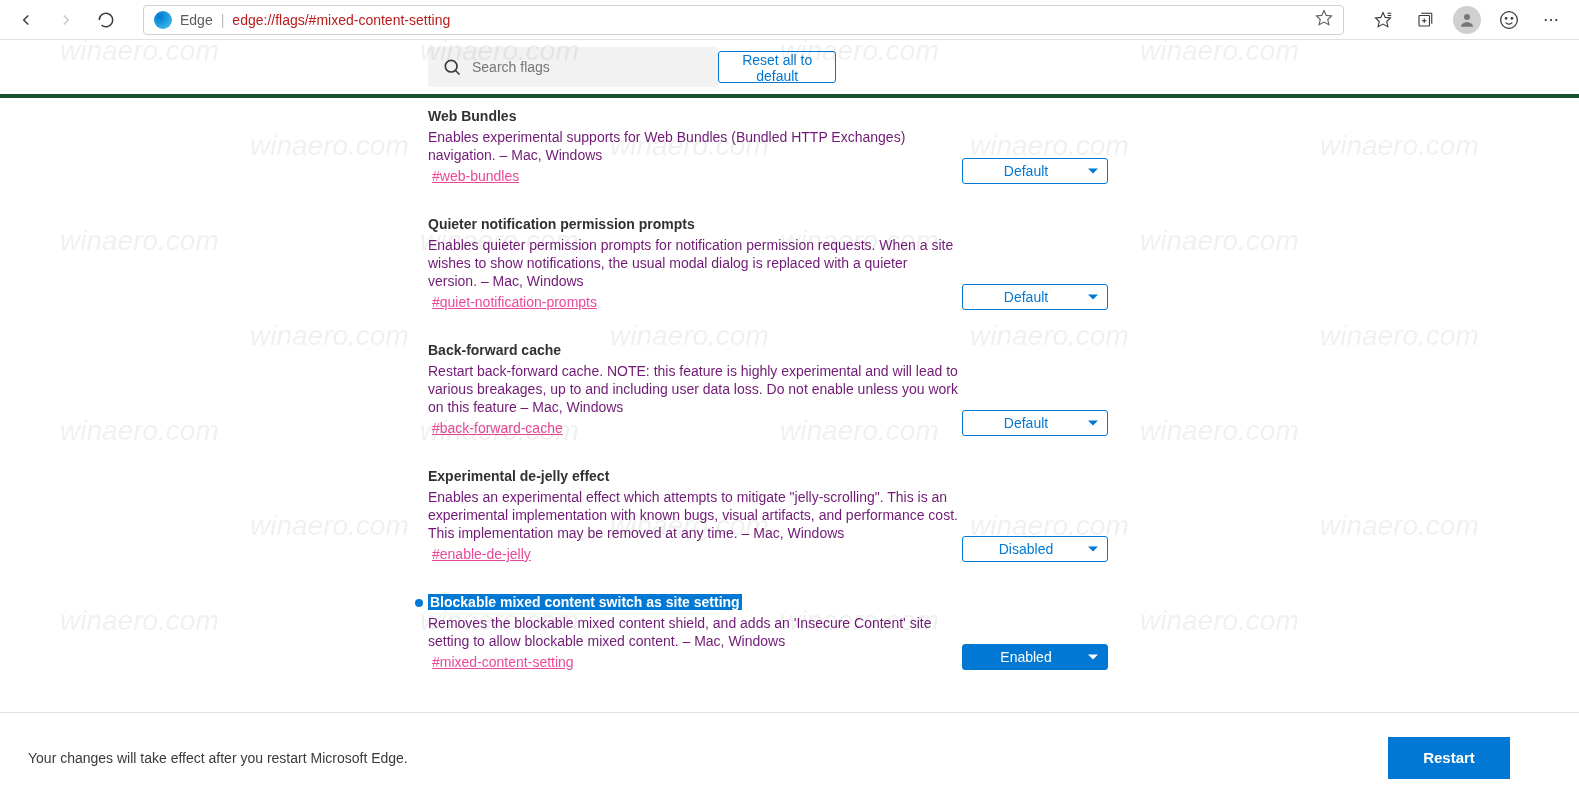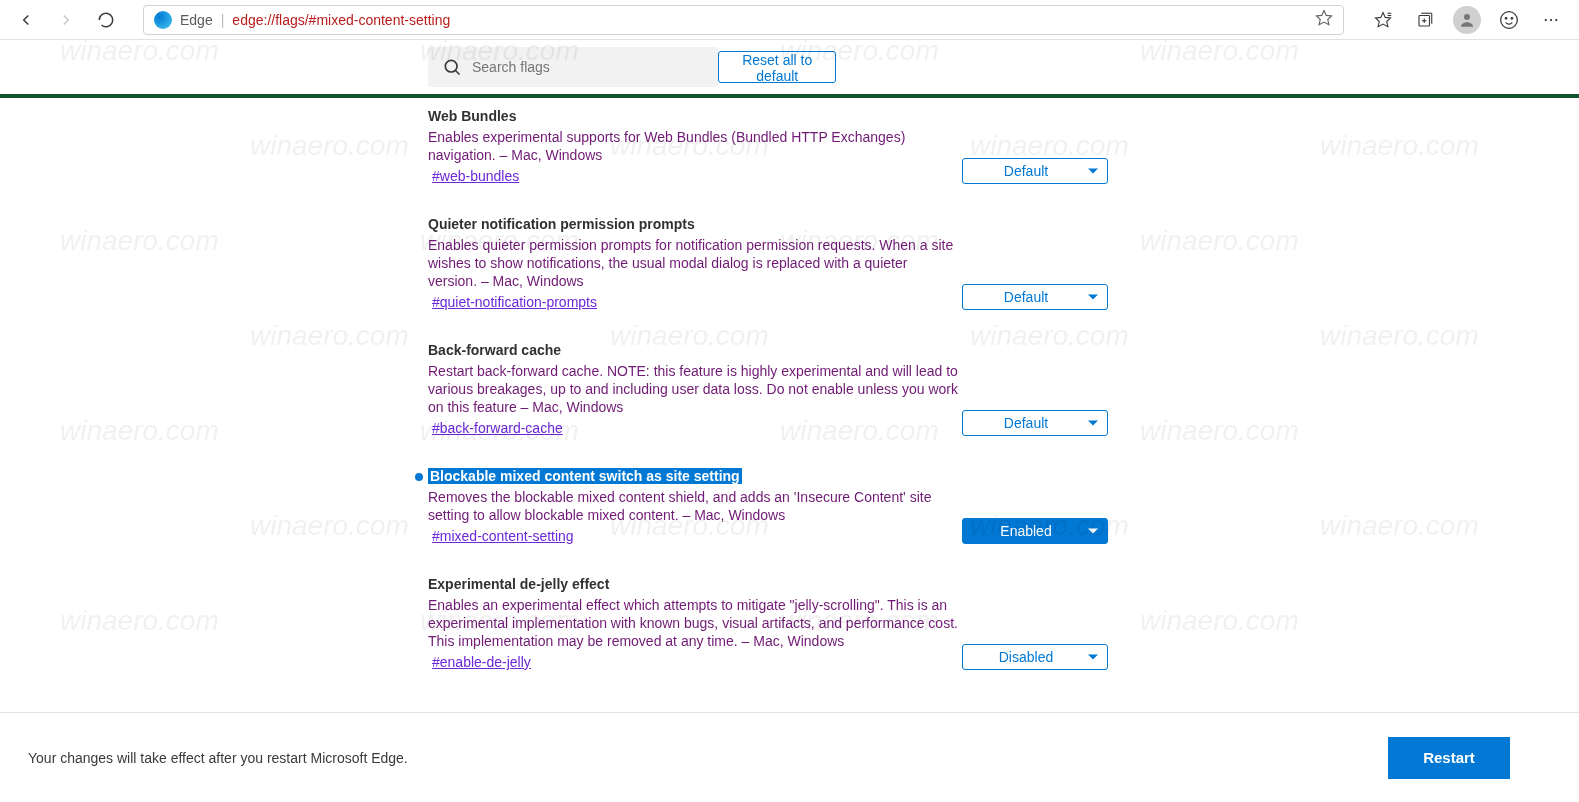--- a/index.html
+++ b/index.html
@@ -17,21 +17,21 @@
 .page-header { height: 58px; border-bottom: 4px solid #14532d; display: flex; align-items: center; padding: 0 428px; }
 .search-box { width: 392px; height: 40px; background: #f2f2f2; border-radius: 3px; display: flex; align-items: center; padding: 0 14px; gap: 10px; }
 .search-box input { border: none; background: transparent; outline: none; font-size: 14px; flex: 1; }
 .reset-btn { margin-left: auto; margin-right: 315px; height: 32px; padding: 0 16px; border: 1px solid #0078d4; border-radius: 3px; background: #fff; color: #0078d4; font-size: 14px; cursor: pointer; }
 .content { padding: 10px 428px 0 428px; overflow-y: auto; height: 612px; }
 .flag { display: flex; margin-bottom: 32px; position: relative; }
 .flag-info { width: 530px; }
 .flag-title { font-weight: 600; font-size: 14px; margin-bottom: 4px; display: inline-block; }
 .flag-title.highlighted { background: #0078d4; color: #fff; padding: 0 2px; }
 .flag-desc { font-size: 14px; color: #701a75; line-height: 18px; margin-bottom: 4px; }
-.flag-anchor { font-size: 14px; color: #6d28d9; text-decoration: underline; padding-left: 4px; cursor: pointer; }
+.flag-anchor { font-size: 14px; color: #ec4899; text-decoration: underline; padding-left: 4px; cursor: pointer; }
 .flag-select-wrap { margin-left: 4px; display: flex; align-items: flex-end; }
 .flag-select { width: 146px; height: 26px; border: 1px solid #0078d4; border-radius: 3px; background: #fff; color: #0078d4; font-size: 14px; padding: 0 26px 0 8px; appearance: none; text-align: center; cursor: pointer; position: relative; }
 .flag-select.enabled { background: #0078d4; color: #fff; border-color: #0078d4; }
 .select-wrap { position: relative; }
 .select-wrap::after { content: ""; position: absolute; right: 10px; top: 50%; transform: translateY(-50%); width: 0; height: 0; border-left: 5px solid transparent; border-right: 5px solid transparent; border-top: 5px solid #0078d4; pointer-events: none; }
 .select-wrap.enabled::after { border-top-color: #fff; }
 .marker { width: 8px; height: 8px; background: #0078d4; border-radius: 50%; position: absolute; left: -13px; top: 5px; }
 .footer { position: absolute; bottom: 0; left: 0; right: 0; height: 90px; border-top: 1px solid #e1e1e1; display: flex; align-items: center; padding: 0 28px; background: #fff; }
 .footer-msg { font-size: 14px; color: #3b3a39; }
 .restart-btn { margin-left: auto; margin-right: 41px; width: 122px; height: 42px; background: #0078d4; color: #fff; border: none; font-size: 15px; font-weight: 600; cursor: pointer; }
@@ -163,45 +163,45 @@
     </div>
     <div class="flag-select-wrap">
       <div class="select-wrap">
         <select class="flag-select">
           <option selected="">Default</option>
         </select>
       </div>
     </div>
     </div>
     <div class="flag">
+
+    <div class="flag-info">
+      <span class="flag-title">Experimental de-jelly effect</span>
+      <div class="flag-desc">Enables an experimental effect which attempts to mitigate "jelly-scrolling". This is an experimental implementation with known bugs, visual artifacts, and performance cost. This implementation may be removed at any time. – Mac, Windows</div>
+      <span class="flag-anchor">#enable-de-jelly</span>
+    </div>
+    <div class="flag-select-wrap">
+      <div class="select-wrap">
+        <select class="flag-select">
+          <option selected="">Disabled</option>
+        </select>
+      </div>
+    </div>
+    </div>
+    <div class="flag">
     <span class="marker"></span>
     <div class="flag-info">
       <span class="flag-title highlighted">Blockable mixed content switch as site setting</span>
       <div class="flag-desc">Removes the blockable mixed content shield, and adds an 'Insecure Content' site setting to allow blockable mixed content. – Mac, Windows</div>
       <span class="flag-anchor">#mixed-content-setting</span>
     </div>
     <div class="flag-select-wrap">
       <div class="select-wrap enabled">
         <select class="flag-select enabled">
           <option selected="">Enabled</option>
-        </select>
-      </div>
-    </div>
-    </div>
-    <div class="flag">
-
-    <div class="flag-info">
-      <span class="flag-title">Experimental de-jelly effect</span>
-      <div class="flag-desc">Enables an experimental effect which attempts to mitigate "jelly-scrolling". This is an experimental implementation with known bugs, visual artifacts, and performance cost. This implementation may be removed at any time. – Mac, Windows</div>
-      <span class="flag-anchor">#enable-de-jelly</span>
-    </div>
-    <div class="flag-select-wrap">
-      <div class="select-wrap">
-        <select class="flag-select">
-          <option selected="">Disabled</option>
         </select>
       </div>
     </div>
     </div>
   </div>
 
 <div class="footer">
   <span class="footer-msg">Your changes will take effect after you restart Microsoft Edge.</span>
   <button class="restart-btn">Restart</button>
 </div>

